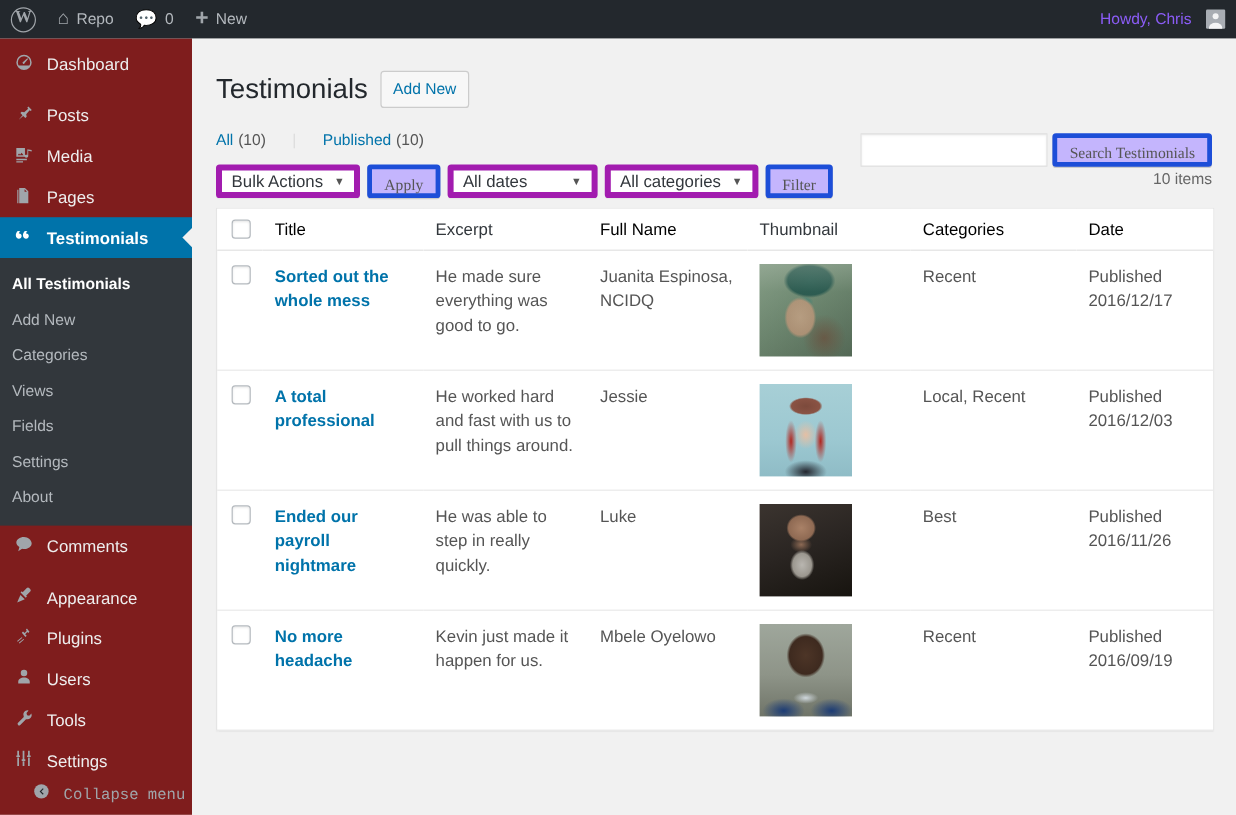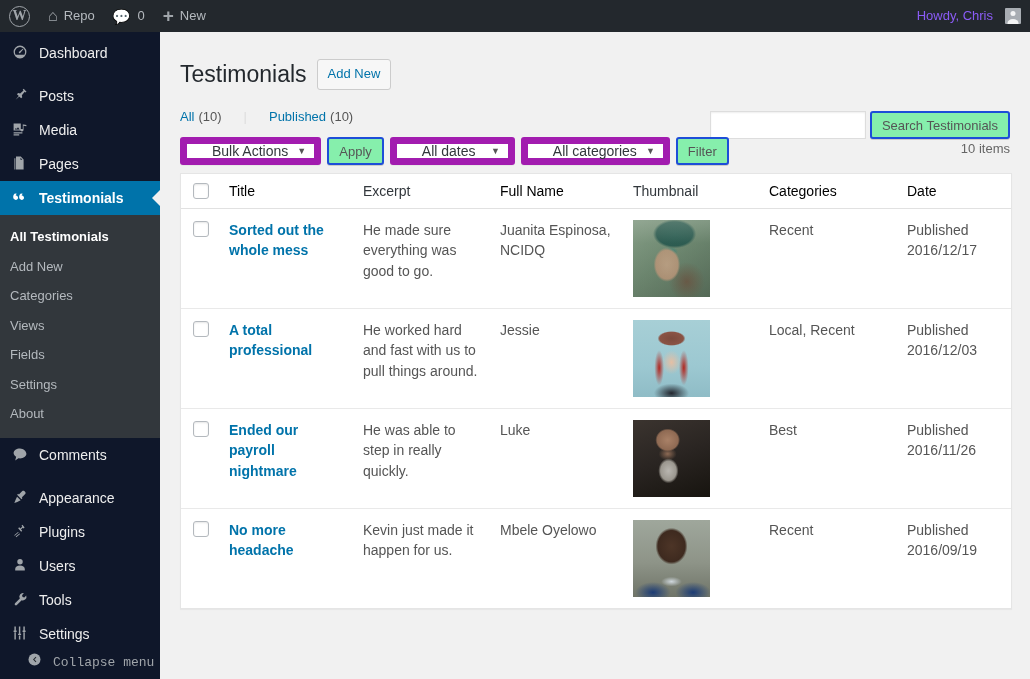--- a/index.html
+++ b/index.html
@@ -49,21 +49,21 @@
   }
   .avatar-sq::after {
     content: ""; position: absolute; left: 50%; bottom: -3px;
     transform: translateX(-50%);
     width: 11px; height: 8px; border-radius: 50% 50% 0 0; background: #f3f4f5;
   }
 
   
   #sidebar {
     position: absolute; top: 32px; left: 0; width: 160px; height: 647px;
-    background: #0f172a; font-size: 14px; z-index: 40;
+    background: #7f1d1d; font-size: 14px; z-index: 40;
   }
   .menu-item {
     position: relative; display: flex; align-items: center;
     height: 34px; padding: 0 0 0 10px; color: #eee; cursor: pointer;
   }
   .menu-item .mi-icon {
     width: 20px; margin-right: 9px; text-align: center;
     color: #a0a5aa; font-size: 15px; line-height: 1;
   }
   .menu-item .mi-label { font-size: 14px; white-space: nowrap; }
@@ -135,35 +135,35 @@
     position: absolute; right: 20px; top: 79px;
     display: flex; align-items: center; gap: 4px;
   }
   .search-box input[type=text] {
     width: 156px; height: 28px; border: 1px solid #ddd; border-radius: 0;
     background: #fff; padding: 0 8px; font-size: 14px; color: #32373c;
     font-family: "Liberation Sans", sans-serif;
     box-shadow: inset 0 1px 2px rgba(0,0,0,.07);
   }
   .btn {
-    background: #86efac; border: 2px solid #1d4ed8; border-radius: 3px;
+    background: #c4b5fd; border: 4px solid #1d4ed8; border-radius: 3px;
     color: #555; font-size: 13px; height: 28px; padding: 0 10px;
-    cursor: pointer; font-family: Liberation Sans, sans-serif;
+    cursor: pointer; font-family: Liberation Serif, serif;
     line-height: 26px; box-shadow: 0 1px 0 #ccc;
     white-space: nowrap;
   }
 
   .tablenav {
     display: flex; align-items: center; gap: 6px;
     margin-top: 6px; height: 30px; position: relative;
   }
   .select-box {
     position: relative; display: inline-flex; align-items: center;
-    background: #fff; border: 7px solid #a21caf; border-radius: 3px;
-    height: 28px; padding: 0 26px 0 25px; font-size: 14px; color: #32373c;
+    background: #fff; border: 5px solid #a21caf; border-radius: 3px;
+    height: 28px; padding: 0 26px 0 8px; font-size: 14px; color: #32373c;
     cursor: pointer; box-shadow: 0 1px 0 rgba(0,0,0,.04);
     white-space: nowrap;
   }
   .select-box .caret {
     position: absolute; right: 8px; top: 50%; transform: translateY(-50%);
     font-size: 9px; color: #555;
   }
   .displaying-num {
     position: absolute; right: 0; top: 5px;
     font-size: 13px; color: #666; font-style: normal;

